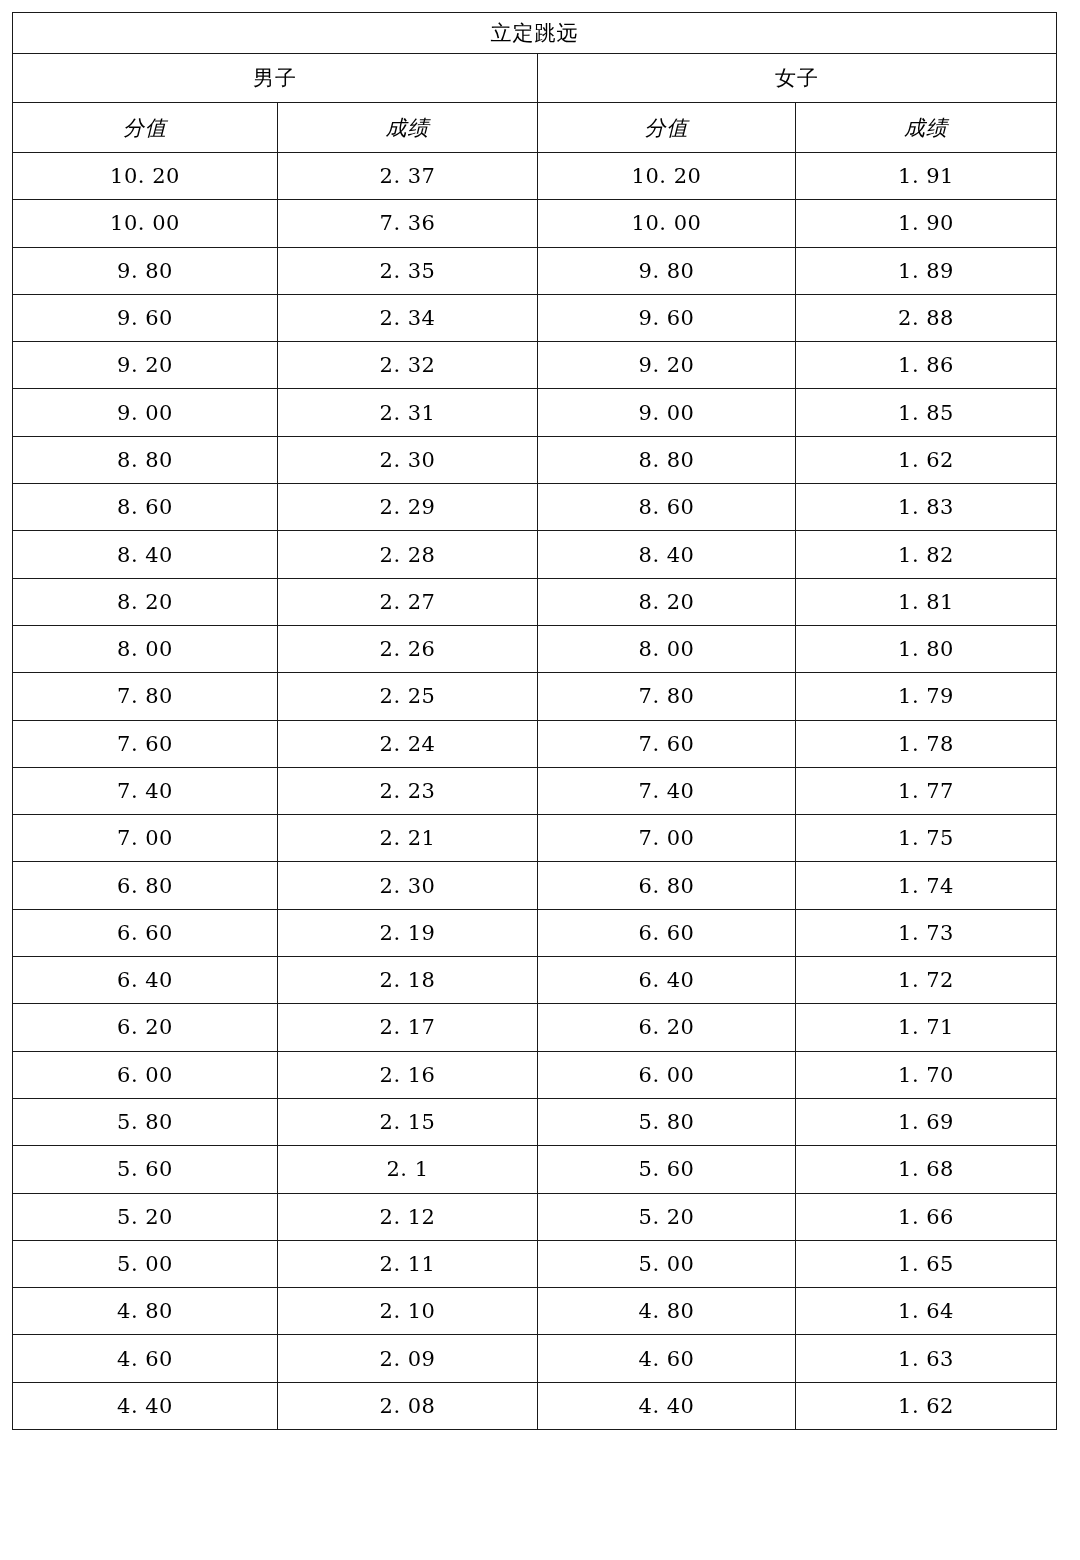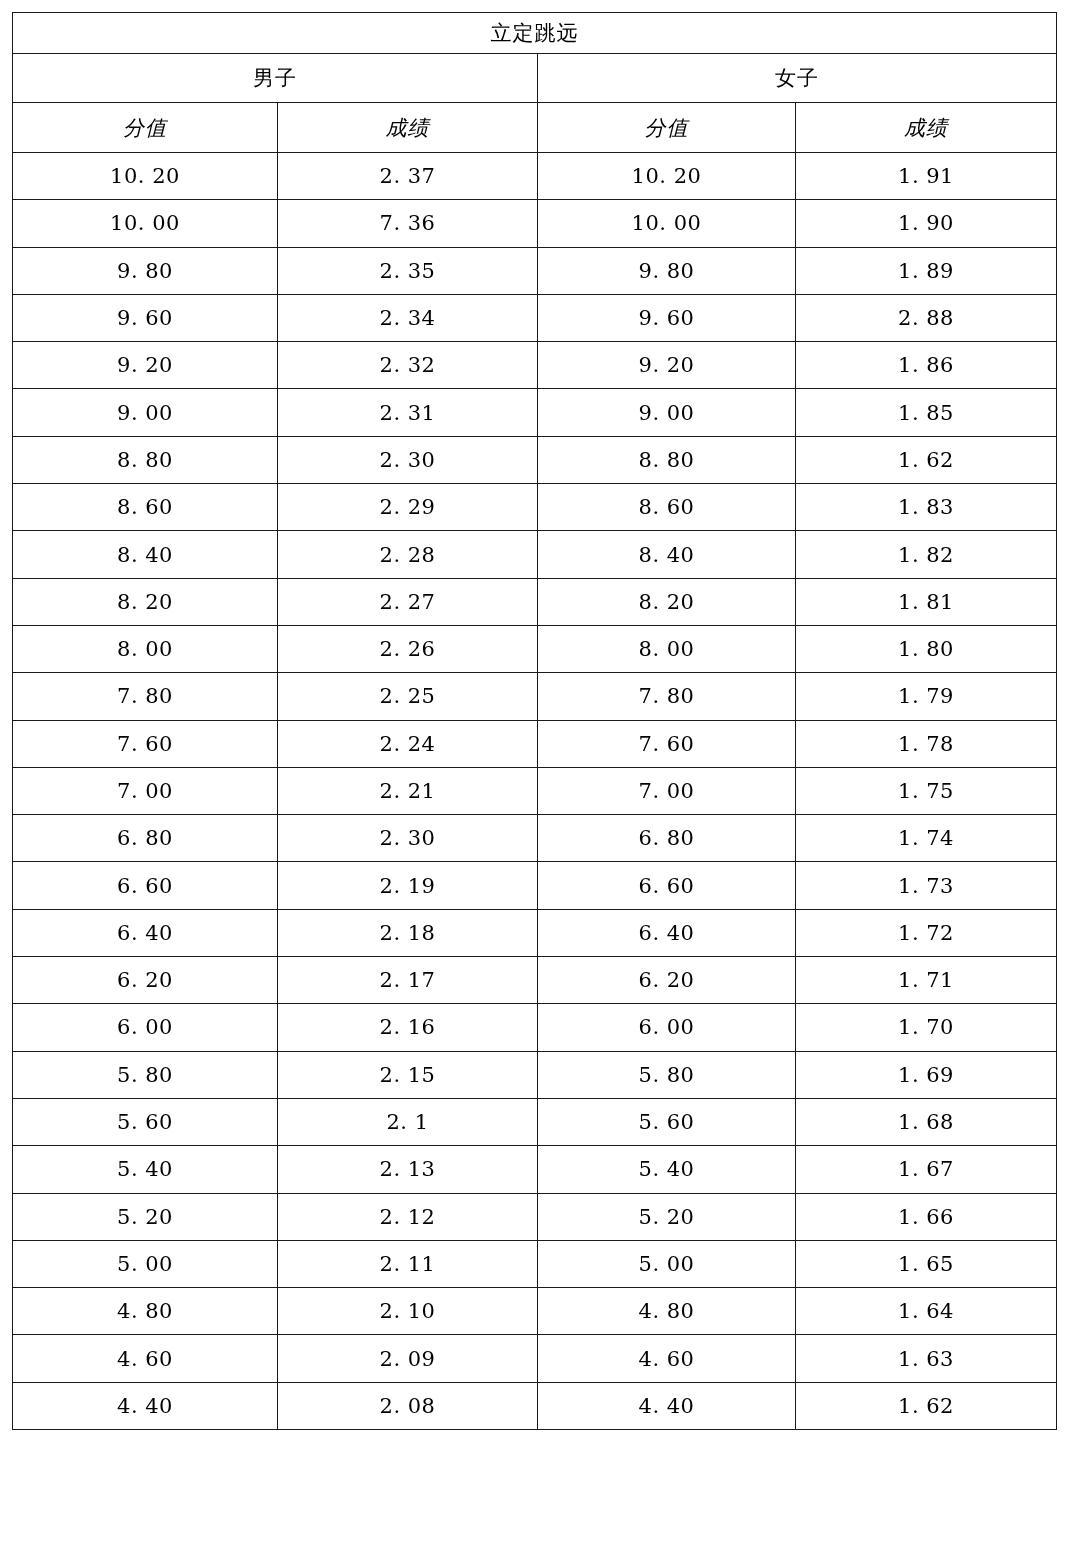--- a/index.html
+++ b/index.html
@@ -183,20 +183,26 @@
           <td><span class="num">7. 80</span></td>
           <td><span class="num">1. 79</span></td>
         </tr>
         <tr class="data-row">
           <td><span class="num">7. 60</span></td>
           <td><span class="num">2. 24</span></td>
           <td><span class="num">7. 60</span></td>
           <td><span class="num">1. 78</span></td>
         </tr>
         <tr class="data-row">
+          <td><span class="num">7. 40</span></td>
+          <td><span class="num">2. 23</span></td>
+          <td><span class="num">7. 40</span></td>
+          <td><span class="num">1. 77</span></td>
+        </tr>
+        <tr class="data-row">
           <td><span class="num">7. 00</span></td>
           <td><span class="num">2. 21</span></td>
           <td><span class="num">7. 00</span></td>
           <td><span class="num">1. 75</span></td>
         </tr>
         <tr class="data-row">
           <td><span class="num">6. 80</span></td>
           <td><span class="num">2. 30</span></td>
           <td><span class="num">6. 80</span></td>
           <td><span class="num">1. 74</span></td>
@@ -231,26 +237,20 @@
           <td><span class="num">5. 80</span></td>
           <td><span class="num">1. 69</span></td>
         </tr>
         <tr class="data-row">
           <td><span class="num">5. 60</span></td>
           <td><span class="num">2. 1</span></td>
           <td><span class="num">5. 60</span></td>
           <td><span class="num">1. 68</span></td>
         </tr>
         <tr class="data-row">
-          <td><span class="num">5. 40</span></td>
-          <td><span class="num">2. 13</span></td>
-          <td><span class="num">5. 40</span></td>
-          <td><span class="num">1. 67</span></td>
-        </tr>
-        <tr class="data-row">
           <td><span class="num">5. 20</span></td>
           <td><span class="num">2. 12</span></td>
           <td><span class="num">5. 20</span></td>
           <td><span class="num">1. 66</span></td>
         </tr>
         <tr class="data-row">
           <td><span class="num">5. 00</span></td>
           <td><span class="num">2. 11</span></td>
           <td><span class="num">5. 00</span></td>
           <td><span class="num">1. 65</span></td>

